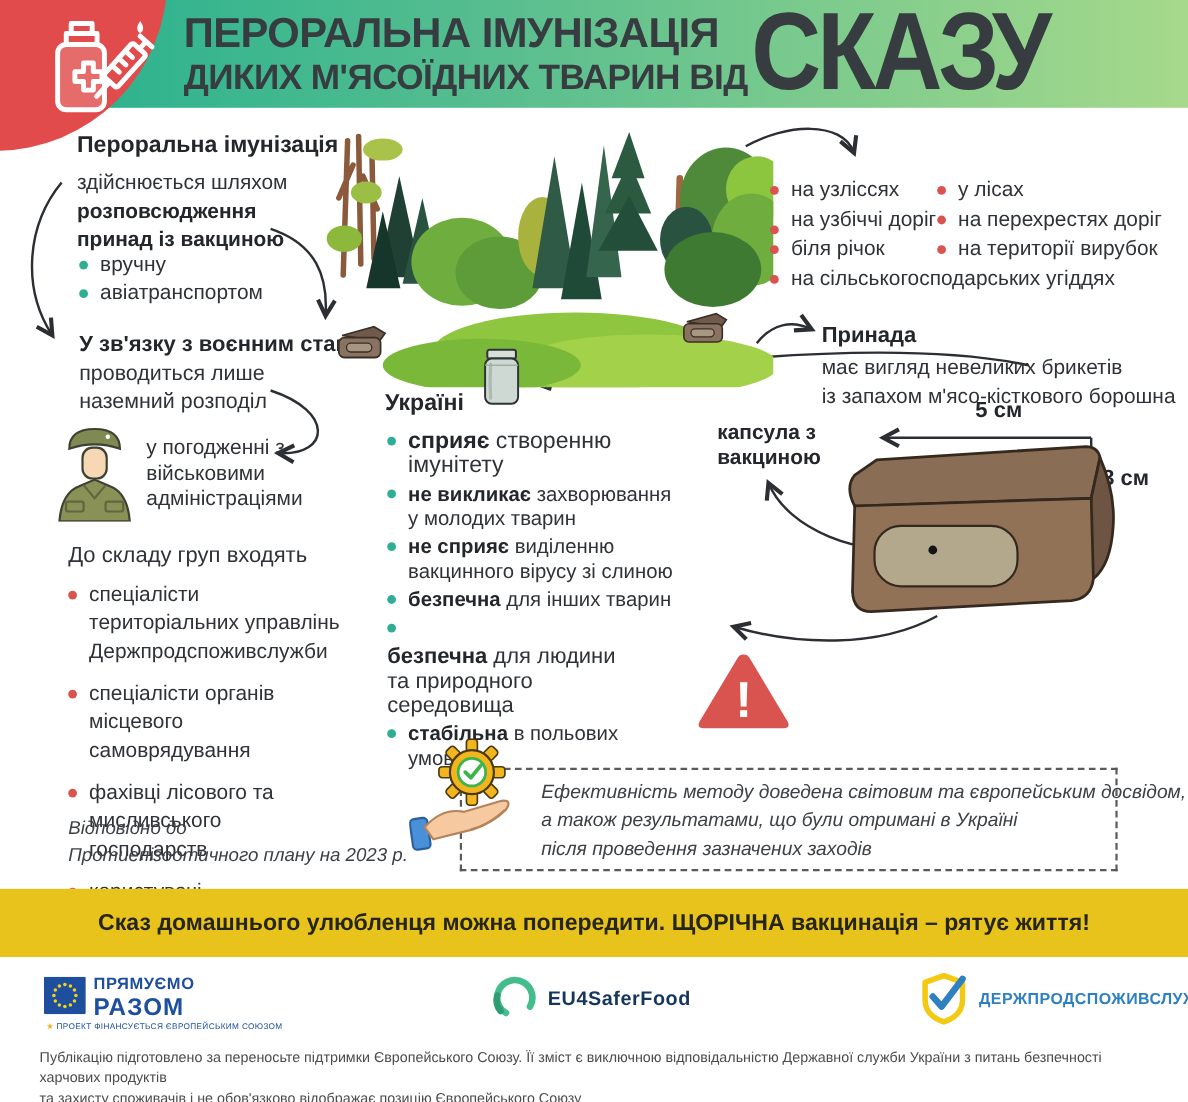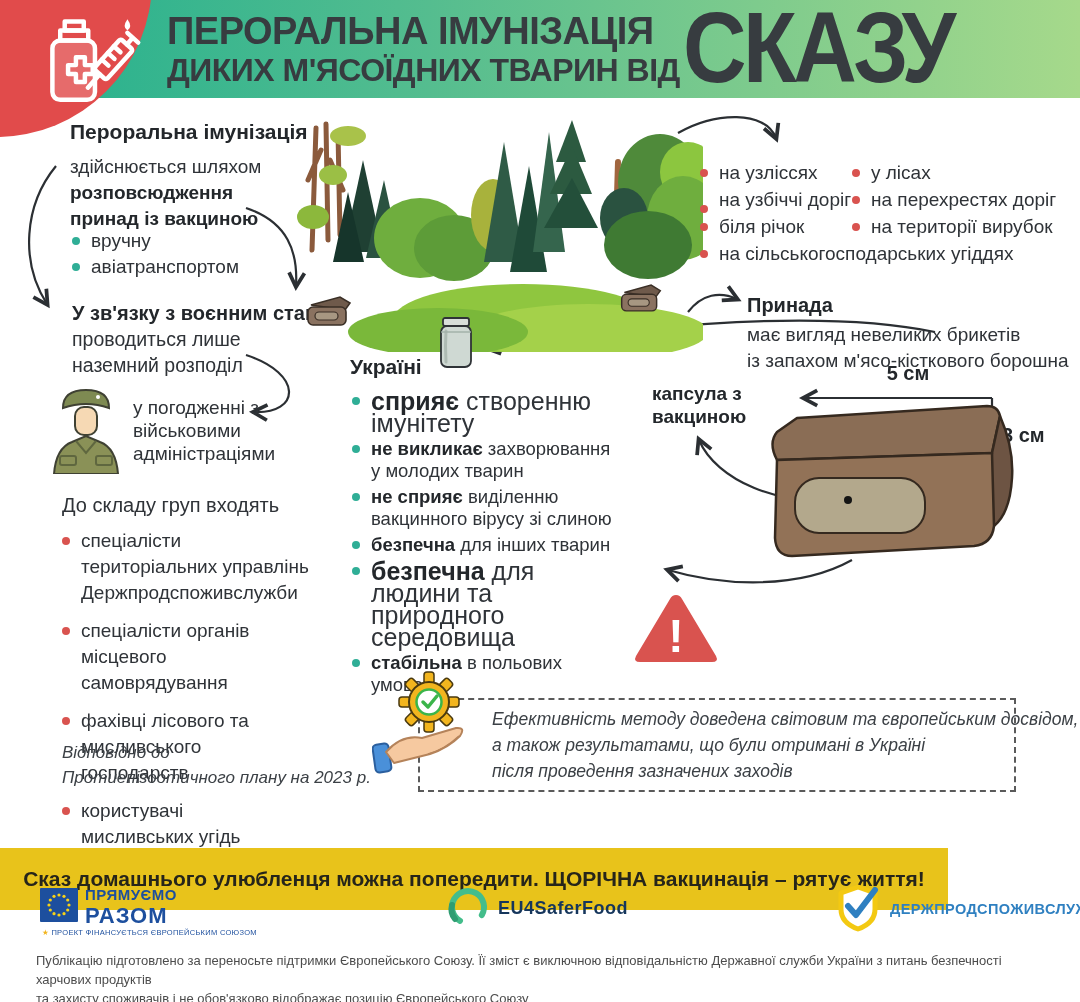--- a/index.html
+++ b/index.html
@@ -20,21 +20,21 @@
   .txt19{font-size:19px;line-height:26px;}
   .b{font-weight:700;color:#23272b;}
   .italic{font-style:italic;color:#3c4146;}
   
   .dotlist{list-style:none;margin:0;padding:0;position:absolute;}
   .dotlist li{display:flex;gap:11px;font-size:19px;line-height:26px;}
   .dot{width:8px;height:8px;border-radius:50%;margin-top:9px;flex:none;}
   .teal .dot{background:#2fae96;}
   .red .dot{background:#d9534f;}
   
-  #banner{position:absolute;left:0;top:808px;width:948px;height:62px;background:#e8c31b;margin-top:40px;}
+  #banner{position:absolute;left:0;top:808px;width:1080px;height:62px;background:#e8c31b;}
   #banner .btxt{width:100%;text-align:center;line-height:62px;font-size:21px;font-weight:700;color:#26251a;}
   .footer-line{font-size:13px;line-height:19px;color:#4c4c4c;}
   .noevents{pointer-events:none;}
 </style>
 </head>
 <body>
 
 <div id="page">
 
   <div id="header">
@@ -220,37 +220,37 @@
   </div>
 
   <div class="abs" style="left:350px;top:355px;font-size:21px;font-weight:700;color:#23272b;">Україні</div>
   <svg class="abs" style="left:437px;top:316px" width="38" height="54" viewBox="0 0 38 54">
     <rect x="6" y="2" width="26" height="8" rx="2" fill="#d8ded9" stroke="#2f3337" stroke-width="1.8"></rect>
     <rect x="4" y="10" width="30" height="41" rx="6" fill="#cfd9d3" stroke="#2f3337" stroke-width="1.8"></rect>
     <path d="M9,15 Q8,30 9,46" stroke="#aebbb3" stroke-width="3" fill="none" stroke-linecap="round"></path>
     <path d="M4,16 h30" stroke="#9fafa6" stroke-width="1.4"></path>
   </svg>
   <ul class="dotlist teal" style="left:352px;top:390px;">
-    <li style="font-size:25px;line-height:22px;margin-bottom:4px;">
+    <li style="font-size:21px;line-height:22px;margin-bottom:4px;">
         <span class="dot" style="margin-top:7px;"></span>
         <div style="width:228px;"><span class="b">сприяє</span><span> створенню імунітету</span></div>
       </li>
     <li style="font-size:18.5px;line-height:22px;margin-bottom:4px;">
         <span class="dot" style="margin-top:7px;"></span>
         <div style="width:250px;"><span class="b">не викликає</span><span> захворювання у молодих тварин</span></div>
       </li>
     <li style="font-size:18.5px;line-height:22px;margin-bottom:4px;">
         <span class="dot" style="margin-top:7px;"></span>
         <div style="width:260px;"><span class="b">не сприяє</span><span> виділенню вакцинного вірусу зі слиною</span></div>
       </li>
     <li style="font-size:18.5px;line-height:22px;margin-bottom:4px;">
         <span class="dot" style="margin-top:7px;"></span>
         <div style="width:260px;"><span class="b">безпечна</span><span> для інших тварин</span></div>
       </li>
-    <li style="font-size:25px;line-height:22px;margin-bottom:4px;">
+    <li style="font-size:20px;line-height:22px;margin-bottom:4px;flex-direction:column;">
         <span class="dot" style="margin-top:7px;"></span>
         <div style="width:225px;"><span class="b">безпечна</span><span> для людини та природного середовища</span></div>
       </li>
     <li style="font-size:18.5px;line-height:22px;">
         <span class="dot" style="margin-top:7px;"></span>
         <div style="width:200px;"><span class="b">стабільна</span><span> в польових умовах</span></div>
       </li>
   </ul>
 
   <div class="abs" style="left:652px;top:382px;font-size:19px;line-height:23px;font-weight:700;color:#23272b;">

